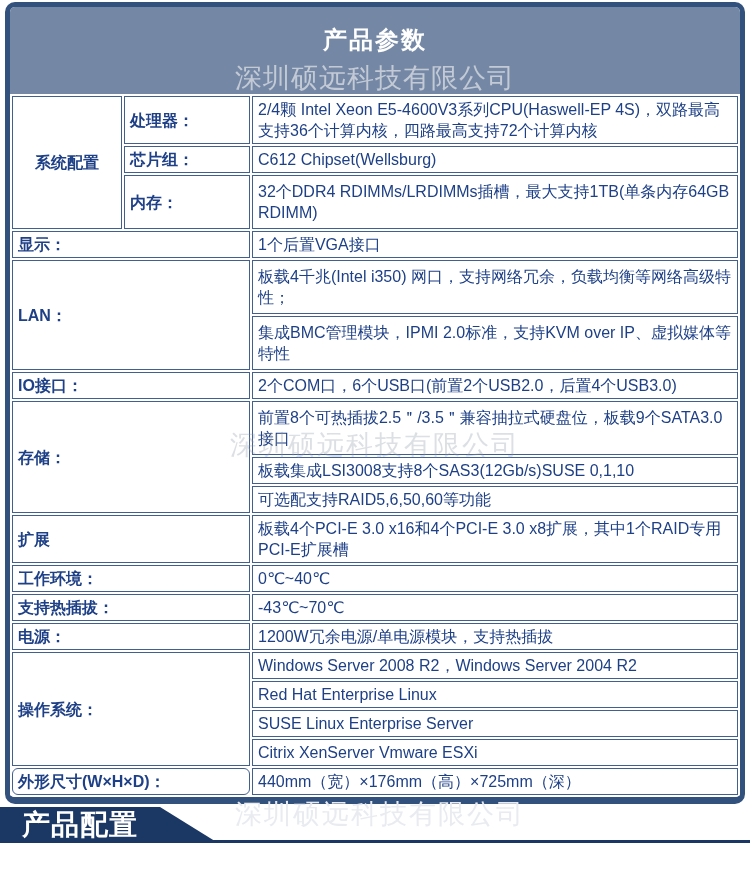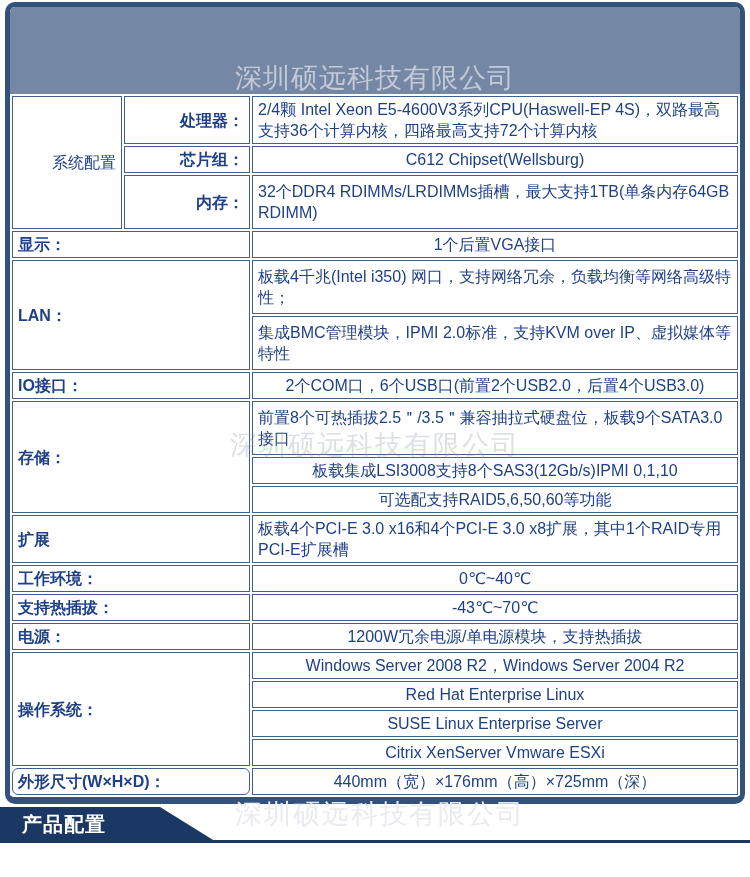--- a/index.html
+++ b/index.html
@@ -39,57 +39,58 @@
     width:100%; border-collapse:separate; border-spacing:2px;
     background:#ffffff; table-layout:fixed;
   }
   table.spec td {
     border:1px solid #41608e; background:#ffffff;
     padding:2px 5px; vertical-align:middle;
     font-size:16px; line-height:21px; color:#1e4086;
     overflow:hidden;
   }
   td.group {
-    width:110px; text-align:right; font-weight:normal;
+    width:110px; text-align:center; font-weight:bold;
     color:#9e2d2c; font-size:18px;
   }
   td.sublabel {
-    width:126px; text-align:right; font-weight:bold;
+    width:126px; text-align:left; font-weight:bold;
     color:#1d3a75; font-size:18px;font-family:Liberation Serif, serif;
   }
   td.biglabel {
     font-weight:bold; color:#9e2d2c; font-size:18px;
   }
   td.dimlabel { letter-spacing:0; padding-left:1px; padding-right:1px;border-radius:6px; }
   td.value {}
   .h2 { height:46px;margin-left:43px; }
   .h2b { height:54px; }
-  .h1 { height:14px;text-align:center; }
+  .h1 { height:14px; }
 
   .bottom-tab {
     position:absolute; left:0; top:807px; width:218px; height:36px;
     background:#1b3764;
     -webkit-clip-path:polygon(0 0,160px 0,218px 36px,0 36px);
     clip-path:polygon(0 0,160px 0,218px 36px,0 36px);
     z-index:3;
   }
   .bottom-tab-label {
     display:block; padding-left:22px; line-height:35px;
-    color:#ffffff; font-size:20px; font-weight:bold; letter-spacing:1px;
+    color:#ffffff; font-size:28px; font-weight:bold; letter-spacing:1px;
   }
   .bottom-line {
     position:absolute; left:0; top:840px; width:750px; height:3px;
     background:#1b3764; z-index:2;
   }
 </style>
 </head>
 <body>
 
 <div class="spec-wrap">
   <div class="spec-header">
+    <div class="spec-title">产品参数</div>
     <div class="wm-top">深圳硕远科技有限公司</div>
   </div>
 
   <table class="spec">
     <colgroup>
         <col style="width:110px">
         <col style="width:126px">
         <col>
       </colgroup>
     <tbody>
@@ -119,21 +120,21 @@
     </tr>
     <tr>
       <td class="biglabel" colspan="2">IO接口：</td>
       <td class="value h1">2个COM口，6个USB口(前置2个USB2.0，后置4个USB3.0)</td>
     </tr>
     <tr>
       <td class="biglabel" colspan="2" rowspan="3">存储：</td>
       <td class="value h2b">前置8个可热插拔2.5＂/3.5＂兼容抽拉式硬盘位，板载9个SATA3.0接口</td>
     </tr>
     <tr>
-      <td class="value h1">板载集成LSI3008支持8个SAS3(12Gb/s)IPMI 0,1,10</td>
+      <td class="value h1">板载集成LSI3008支持8个SAS3(12Gb/s)SUSE 0,1,10</td>
     </tr>
     <tr>
       <td class="value h1">可选配支持RAID5,6,50,60等功能</td>
     </tr>
     <tr>
       <td class="biglabel" colspan="2">扩展</td>
       <td class="value h2">板载4个PCI-E 3.0 x16和4个PCI-E 3.0 x8扩展，其中1个RAID专用PCI-E扩展槽</td>
     </tr>
     <tr>
       <td class="biglabel" colspan="2">工作环境：</td>

